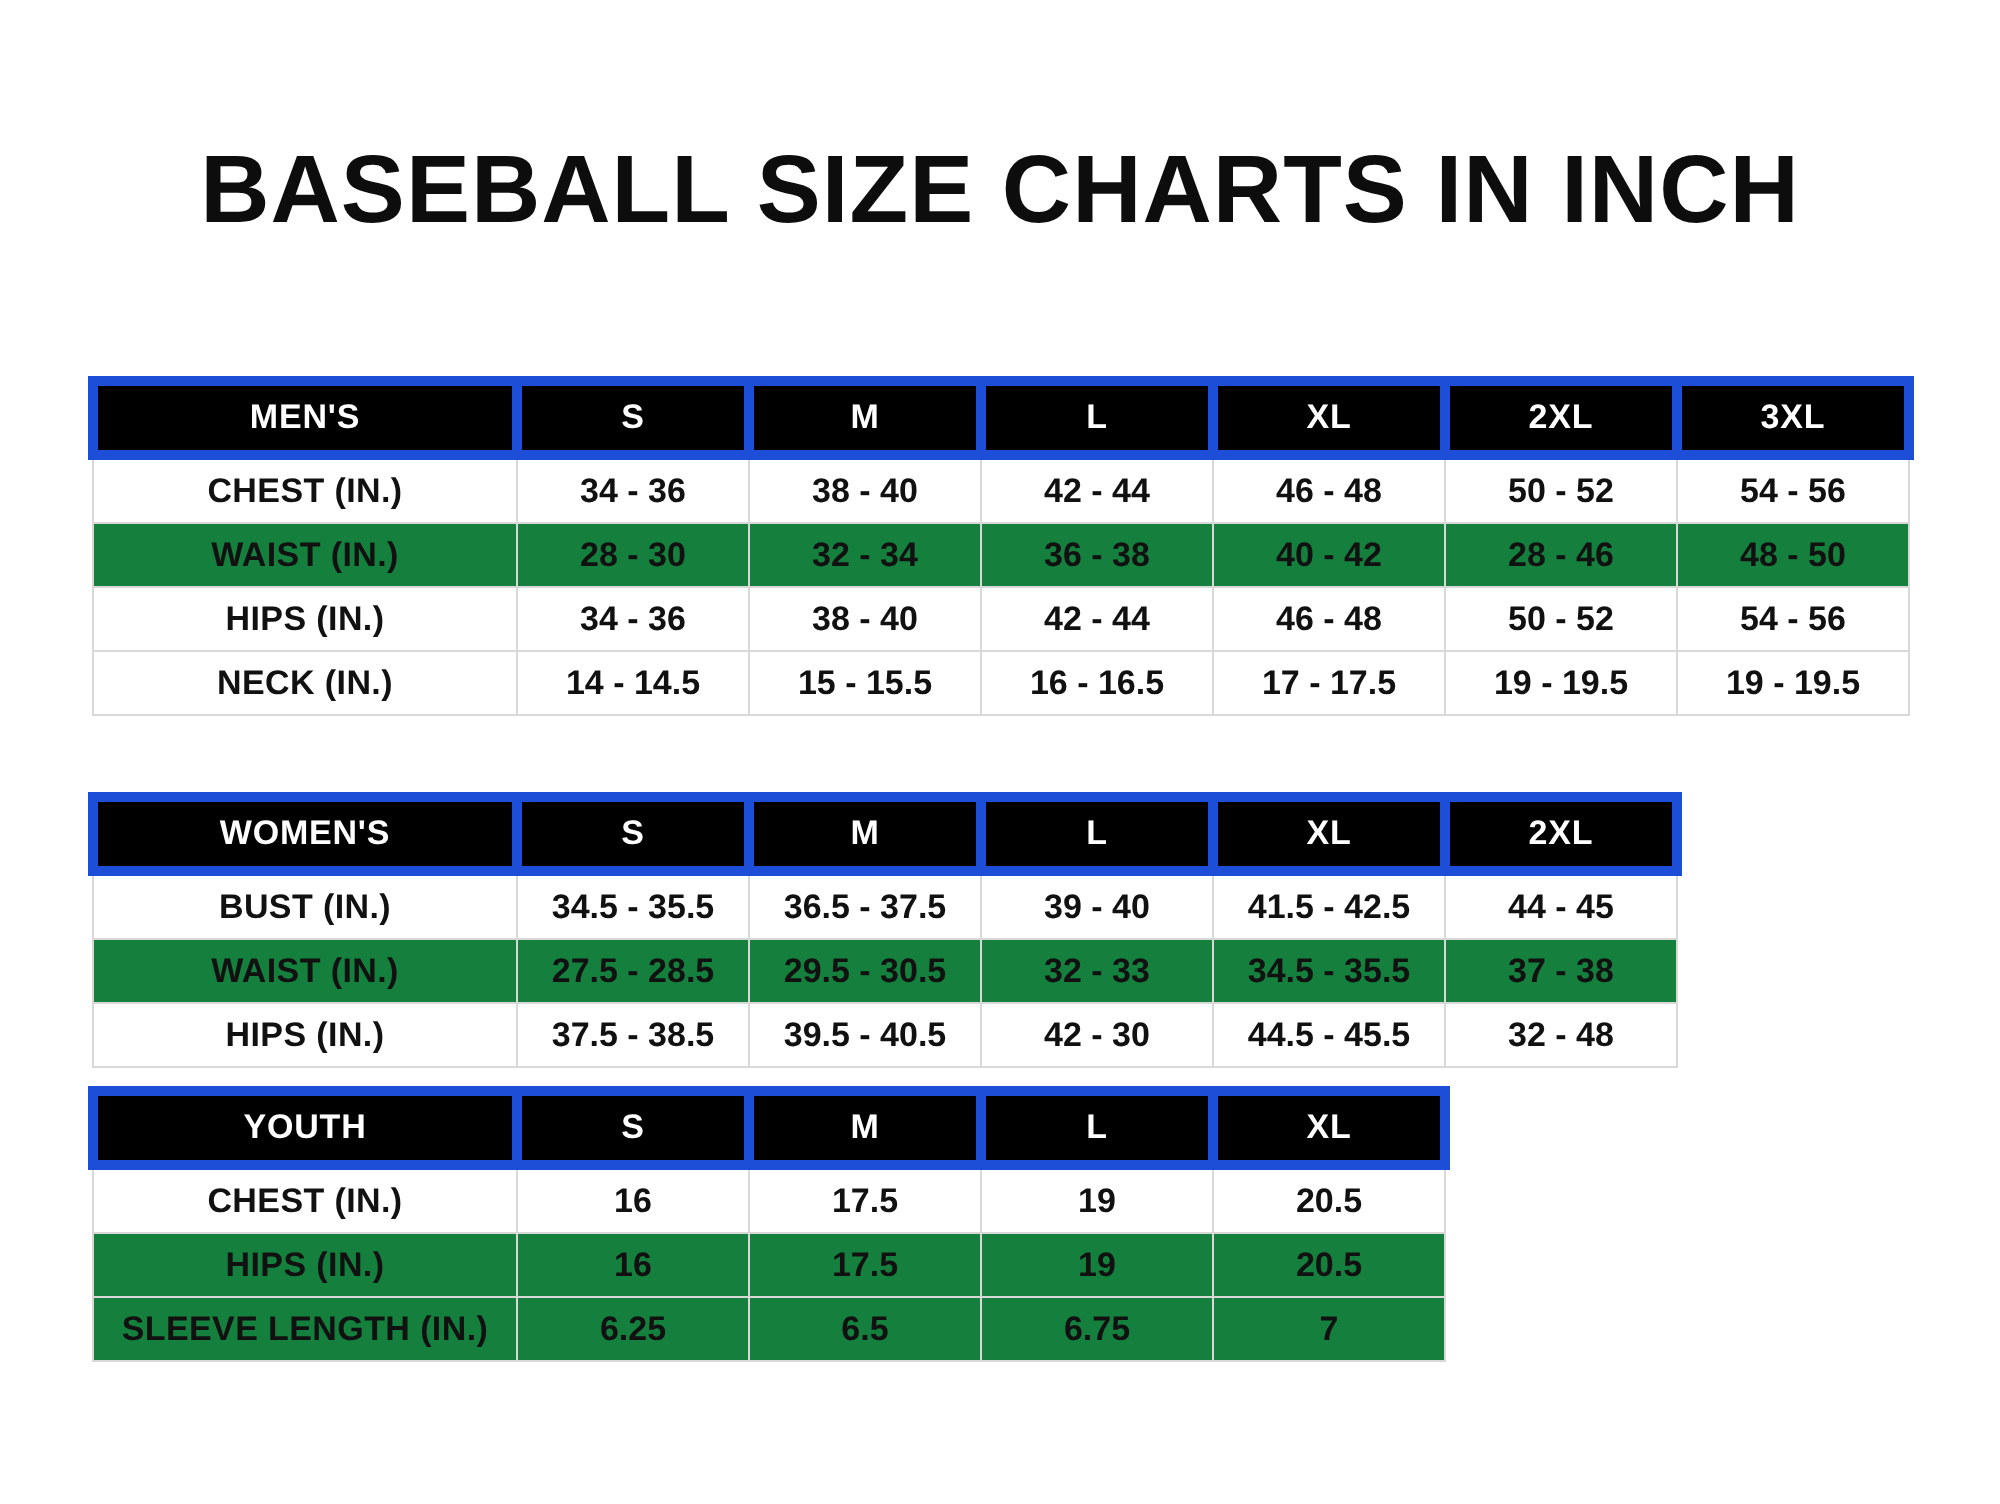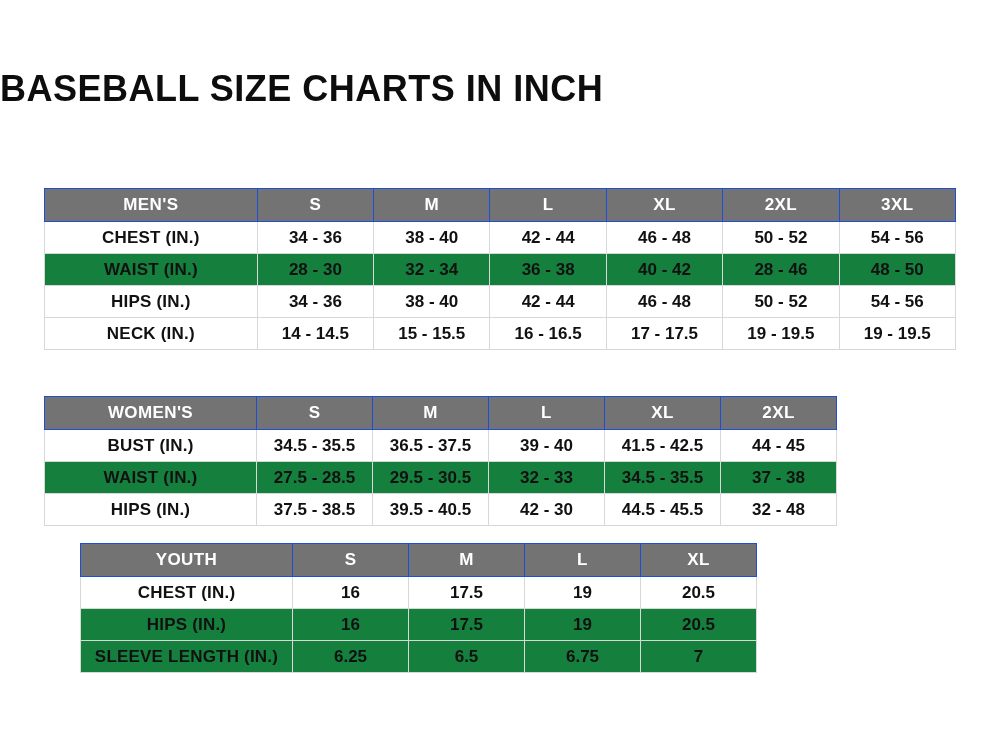--- a/index.html
+++ b/index.html
@@ -17,21 +17,22 @@
   #page {
     position: relative;
     width: 1000px;
     height: 752px;
   }
   #title {
     position: absolute;
     top: 68px;
     left: 0;
     width: 1000px;
-    font-size: 36px;
+    text-align: center;
+    font-size: 48px;
     font-weight: bold;
     letter-spacing: 0.5px;
     color: #0d0d0d;
   }
 
   .chart {
     position: absolute;
     border-collapse: collapse;
     table-layout: fixed;
   }
@@ -40,23 +41,23 @@
     text-align: center;
     font-size: 17px;
     font-weight: bold;
     color: #111111;
     padding: 0;
     height: 31px;
     white-space: nowrap;
     background: #ffffff;
   }
   .chart thead th {
-    background: #737373;
+    background: #000000;
     color: #ffffff;
-    border: 1px solid #1d4ed8;
+    border: 5px solid #1d4ed8;
     font-size: 17px;
     letter-spacing: 0.4px;
     height: 32px;
   }
   .chart tbody tr.alt td {
     background: #15803d;
   }
   .chart td.rowlabel {
     font-weight: bold;
     letter-spacing: 0.2px;
@@ -67,21 +68,21 @@
   #mens-chart col.c0 { width: 212px; }
   #mens-chart col.cx { width: 116px; }
   #mens-chart thead th.h0 { text-align: center; }
 
   
   #womens-chart { top: 396px; left: 44px; width: 792px; border-radius: 16px; }
   #womens-chart col.c0 { width: 212px; }
   #womens-chart col.cx { width: 116px; }
 
   
-  #youth-chart { top: 543px; left: 44px; width: 676px; margin-left: 36px; }
+  #youth-chart { top: 543px; left: 44px; width: 676px; }
   #youth-chart col.c0 { width: 212px; }
   #youth-chart col.cx { width: 116px; }
 </style>
 </head>
 <body>
 
 <div id="page">
 
   <div id="title">BASEBALL SIZE CHARTS IN INCH</div>
 

